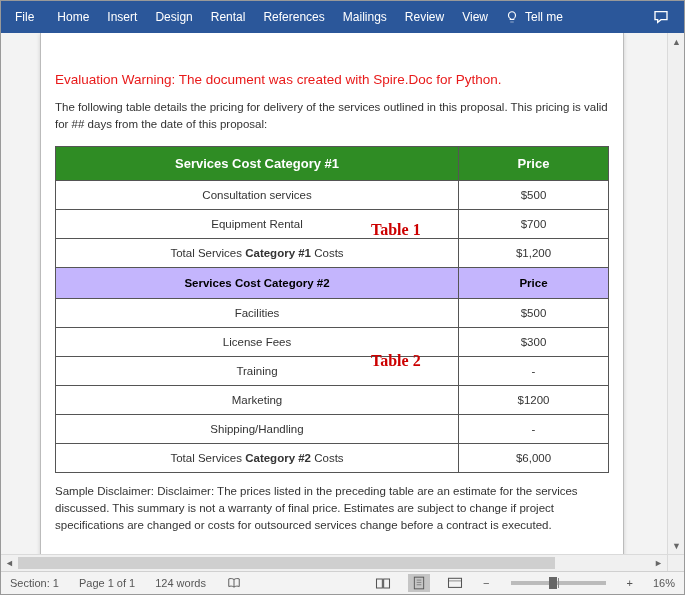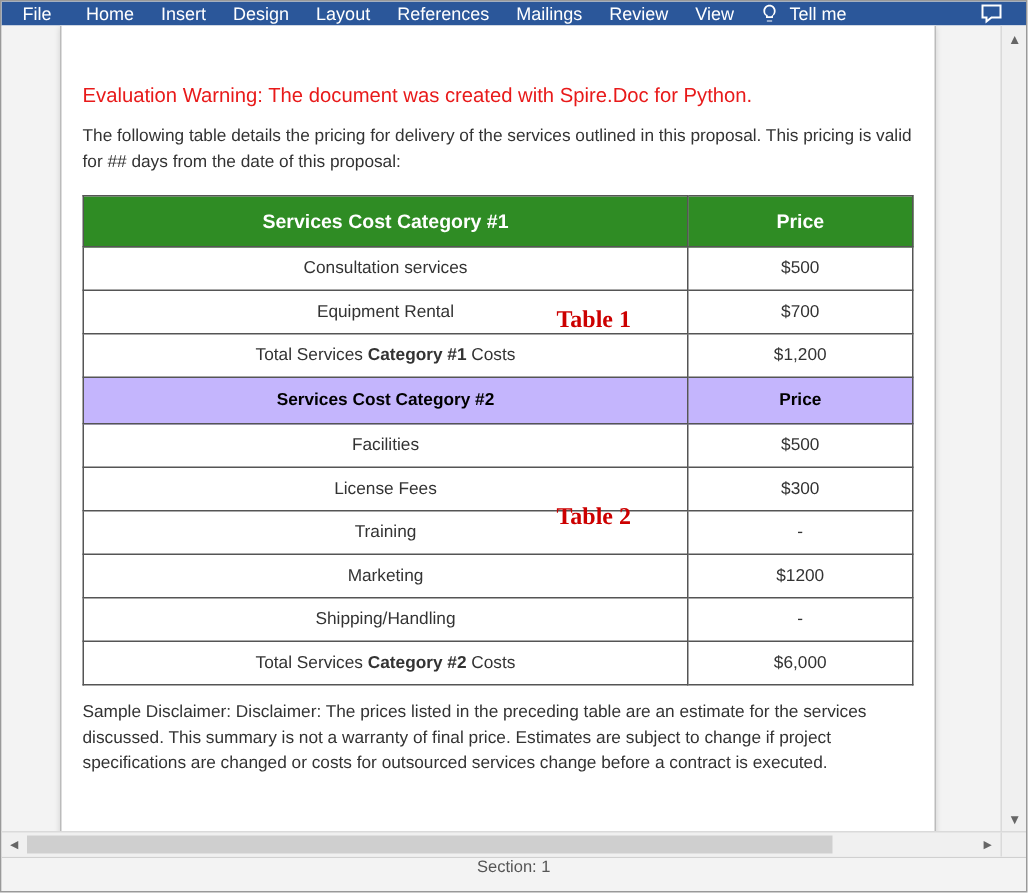--- a/index.html
+++ b/index.html
@@ -1,21 +1,21 @@
 <!DOCTYPE html>
 <html><head>
 <meta charset="utf-8">
 <style>
   * { box-sizing: border-box; margin: 0; padding: 0; }
   html, body { width: 685px; height: 595px; overflow: hidden; font-family: "Segoe UI", Arial, sans-serif; }
   body { background: #fff; display: flex; flex-direction: column; border: 1px solid #999; }
 
   
   .ribbon {
-    height: 16px; background: #2b579a; display: flex; align-items: stretch;
+    height: 32px; background: #2b579a; display: flex; align-items: stretch;
     color: #fff; font-size: 12px; flex-shrink: 0;
   }
   .ribbon .tab {
     display: flex; align-items: center; padding: 0 9px; cursor: pointer;
   }
   .ribbon .tab.file { padding: 0 14px; }
   .ribbon .spacer { flex: 1; }
   .ribbon .tellme-wrap { display: flex; align-items: center; padding: 0 8px; gap: 6px; }
   .ribbon .comment-btn { display: flex; align-items: center; padding: 0 14px; }
 
@@ -64,41 +64,41 @@
   .hscroll .arrow { width: 17px; height: 17px; display: flex; align-items: center; justify-content: center; color: #666; font-size: 9px; }
   .hscroll .track { flex: 1; position: relative; height: 100%; }
   .hscroll .thumb { position: absolute; left: 0; top: 2px; bottom: 2px; width: 85%; background: #cfcfcf; }
   .hscroll .arrow.right { margin-left: auto; }
   .hscroll .extra { width: 17px; height: 17px; border-left: 1px solid #dadada; display: flex; align-items:center; justify-content:center; }
 
   
   .statusbar {
     height: 23px; background: #f3f3f3; border-top: 1px solid #d0d0d0;
     display: flex; align-items: center; font-size: 11px; color: #555;
-    padding: 0 6px; gap: 14px; flex-shrink: 0; flex-direction: column;
+    padding: 0 6px; gap: 14px; flex-shrink: 0;
   }
   .statusbar .sbtn { display: flex; align-items: center; height: 100%; padding: 0 3px; }
   .statusbar .spacer { flex: 1; }
   .view-btn { width: 22px; height: 18px; display: flex; align-items:center; justify-content:center; }
   .view-btn.active { background: #c5c5c5; }
   .zoom-slider { width: 95px; height: 4px; background: #bbb; position: relative; margin: 0 4px; }
   .zoom-slider .mid { position: absolute; left: 50%; top: -3px; width: 1px; height: 10px; background: #888; }
   .zoom-slider .handle { position: absolute; top: -4px; left: 40%; width: 8px; height: 12px; background: #666; }
 
   svg.icon { display: block; }
 </style>
 </head>
 <body>
 
 <div class="ribbon">
   <div class="tab file">File</div>
   <div class="tab">Home</div>
   <div class="tab">Insert</div>
   <div class="tab">Design</div>
-  <div class="tab">Layout</div>
+  <div class="tab">Rental</div>
   <div class="tab">References</div>
   <div class="tab">Mailings</div>
   <div class="tab">Review</div>
   <div class="tab">View</div>
   <div class="tellme-wrap">
     <svg class="icon" width="14" height="14" viewBox="0 0 24 24">
         <path fill="#fff" d="M9 21h6v-1H9v1zm3-19C8 2 5 5 5 9c0 2.4 1.2 4.5 3 5.7V17h8v-2.3c1.8-1.2 3-3.3 3-5.7 0-4-3-7-7-7zm2 13h-4v-1.1l-.6-.4C7.9 13.5 7 11.3 7 9c0-2.8 2.2-5 5-5s5 2.2 5 5c0 2.3-.9 4.5-2.4 5.5l-.6.4V15z"></path>
       </svg>
     <span>Tell me</span>
   </div>

